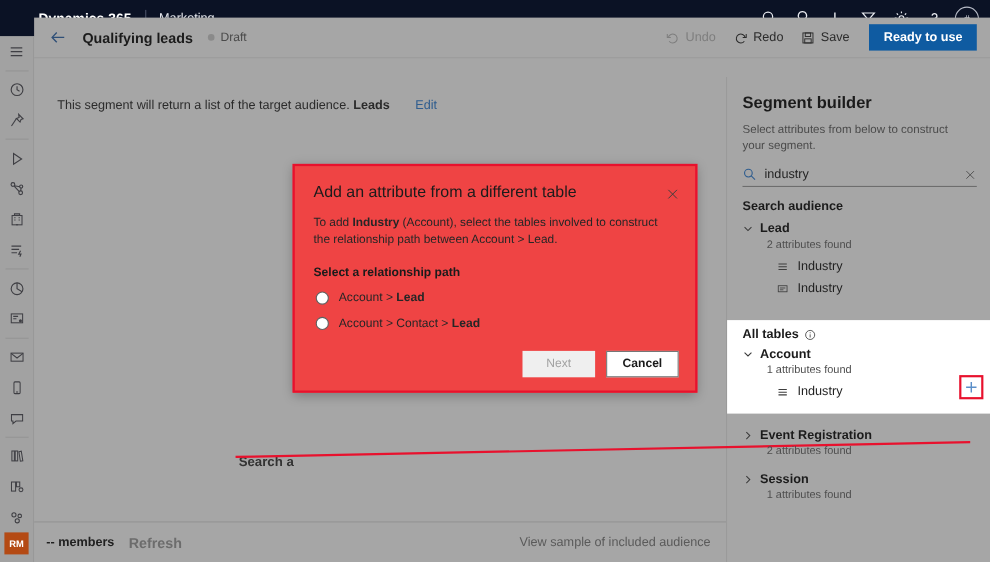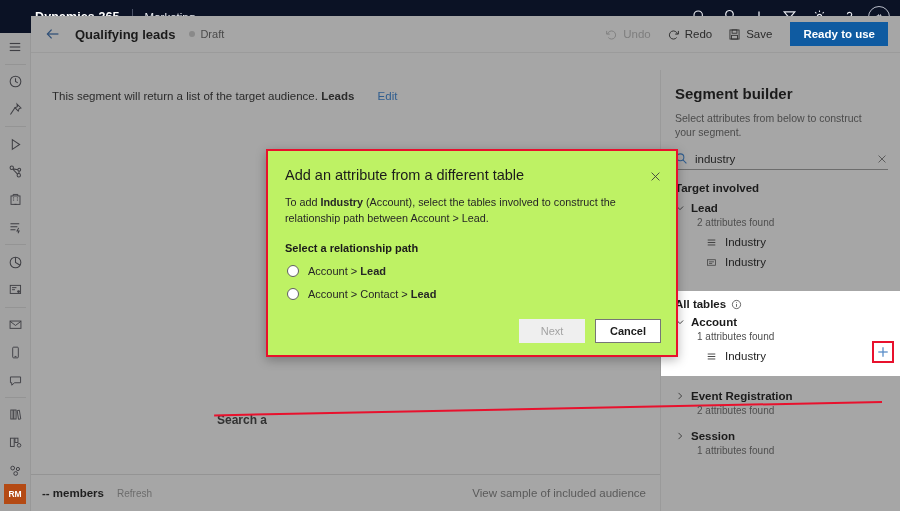--- a/index.html
+++ b/index.html
@@ -91,21 +91,21 @@
     font-size: 12px; font-weight: bold; color: #333;
   }
 
   
   .bottombar {
     position: absolute; top: 474px; left: 31px; width: 629px; height: 37px;
     background: #a6a6a6; border-top: 1px solid #949494;
     display: flex; align-items: center;
   }
   .members-count { margin-left: 11px; font-size: 11.5px; font-weight: bold; color: #1f1f1f; }
-  .refresh-link { margin-left: 13px; font-size: 10px; color: #6c6c6c; cursor: pointer; }
+  .refresh-link { margin-left: 13px; font-size: 13px; color: #6c6c6c; cursor: pointer; font-weight: bold; }
   .view-sample { margin-left: auto; margin-right: 14px; font-size: 11.5px; color: #5a5a5a; cursor: pointer; }
 
   
   .rightpanel {
     position: absolute; top: 70px; left: 660px; width: 240px; height: 441px;
     background: #a6a6a6; border-left: 1px solid #9a9a9a;
   }
   .rp-title { font-size: 15px; font-weight: bold; color: #1b1b1b; padding: 15px 0 0 14px; }
   .rp-sub { font-size: 10.5px; color: #4b4b4b; padding: 9px 20px 0 14px; line-height: 1.35; }
   .rp-search {
@@ -143,22 +143,22 @@
     background: #fff; cursor: pointer;
   }
   .plus-hot svg { color: #5b8fc9; }
   .red-leader {
     position: absolute; left: -660px; top: 58px; width: 668px; height: 0;
     border-top: 2px solid #e8112d; transform: rotate(-1.15deg); transform-origin: right center;
   }
 
   
   .dialog {
-    position: absolute; left: 266px; top: 149px; width: 412px; height: 208px;
-    background: #bef264; border: 2px solid #e8112d;
+    position: absolute; left: 266px; top: 149px; width: 368px; height: 208px;
+    background: #ef4444; border: 2px solid #e8112d;
     box-shadow: 0 3px 10px rgba(0,0,0,.28);
   }
   .dlg-head { display: flex; align-items: flex-start; padding: 16px 14px 0 17px; }
   .dlg-title { font-size: 14.5px; color: #1b1b1b; flex: 1; }
   .dlg-close { color: #3c3c3c; cursor: pointer; display: flex; align-items: center; padding-top: 3px; }
   .dlg-body { padding: 12px 24px 0 17px; }
   .dlg-desc { font-size: 10.8px; color: #262626; line-height: 1.45; }
   .dlg-desc b { font-weight: bold; }
   .dlg-sub { font-size: 11px; font-weight: bold; color: #1b1b1b; padding: 16px 0 0 17px; }
   .radio-row { display: flex; align-items: center; padding: 11px 0 0 19px; cursor: pointer; }
@@ -419,21 +419,21 @@
       </span>
       <span class="s-val" placeholder="Search attributes">industry</span>
       <span class="s-clear">
         <svg width="12" height="12" viewBox="0 0 16 16" stroke="currentColor" stroke-width="1.15">
           <line x1="3.4" y1="3.4" x2="12.6" y2="12.6"></line>
             <line x1="12.6" y1="3.4" x2="3.4" y2="12.6"></line>
         </svg>
       </span>
     </div>
 
-    <div class="rp-sect">Target involved</div>
+    <div class="rp-sect">Search audience</div>
 
     <div class="tree-group">
       <div class="tree-row">
         <span class="chev">
           <svg width="10" height="10" viewBox="0 0 16 16" fill="none" stroke="currentColor" stroke-width="1.5">
             <path d="M3 5.6 8 10.6l5-5"></path>
           </svg>
         </span>
         <span class="tg-name">Lead</span>
       </div>

